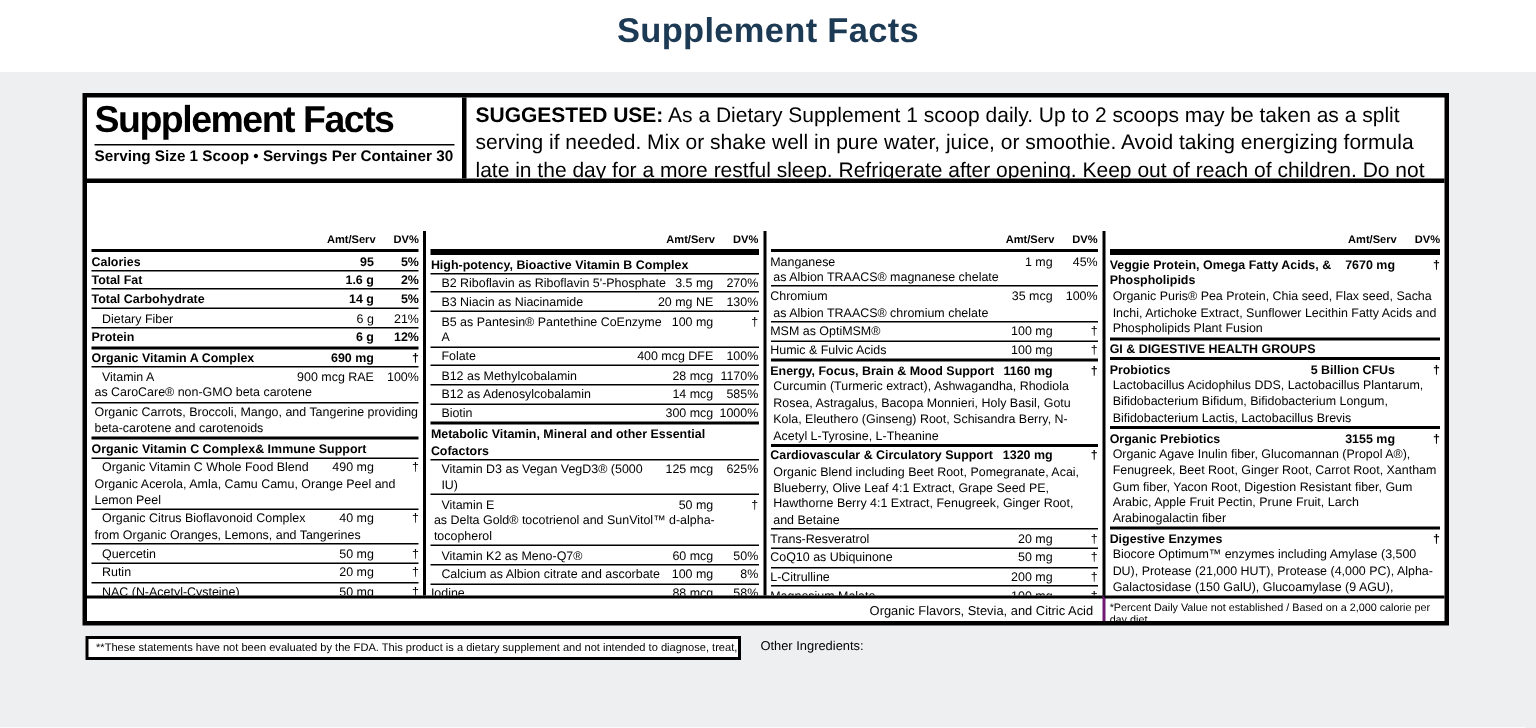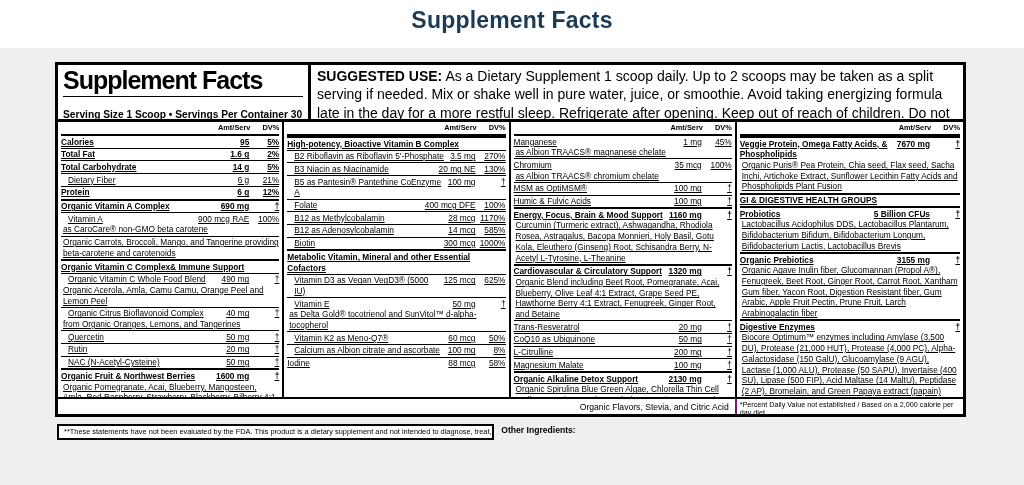--- a/index.html
+++ b/index.html
@@ -12,48 +12,48 @@
     position: absolute; top: 7px; left: 0; width: 100%; text-align: center;
     font-size: 23px; font-weight: bold; color: #1d3a55; letter-spacing: 0.2px;
   }
   .panel {
     position: absolute; left: 55px; top: 62px; width: 911px; height: 355px;
     background: #fff; border: 3px solid #000; display: flex; flex-direction: column;
   }
   .panel-top { display: flex; border-bottom: 3px solid #000; flex: 0 0 57px; min-height: 0; }
   .brand { flex: 0 0 253px; border-right: 3px solid #000; padding: 1px 5px; overflow: hidden; }
   .brand-title { font-size: 25px; font-weight: 800; letter-spacing: -1px; line-height: 1.15; white-space: nowrap; }
-  .serving-line { font-size: 10.2px; font-weight: 600; border-top: 1px solid #000; margin-top: 1px; padding-top: 12px; white-space: nowrap; }
+  .serving-line { font-size: 10.2px; font-weight: 600; border-top: 1px solid #000; margin-top: 1px; padding-top: 2px; white-space: nowrap; }
   .suggested-use { flex: 1; padding: 2px 6px 2px 6px; font-size: 14px; line-height: 1.31; overflow: hidden; }
   .suggested-use b { font-weight: bold; }
   .panel-body {
     flex: 1; display: grid; min-height: 0;
     grid-template-columns: 1fr 1fr 1fr 1fr; grid-template-rows: 1fr 17px;
   }
-  .col { border-right: 2px solid #000; padding: 0 3px; overflow: hidden; font-size: 8.3px; line-height: 10.7px; }
+  .col { border-right: 2px solid #000; padding: 0 3px; overflow: hidden; font-size: 8.3px; line-height: 10.7px; margin-top: 32px; }
   .col.last { border-right: none; }
   .col-hdr { text-align: right; font-weight: bold; font-size: 7.4px; border-bottom: 2px solid #000; padding: 1px 0; line-height: 10px; }
   .col-hdr .h-amt { margin-right: 12px; }
-  .row { border-top: 1px solid #000; padding: 0.5px 0; text-decoration: underline; }
+  .row { border-top: 1px solid #000; padding: 0.5px 0; }
   .col-hdr + .row { border-top: none; }
   .row.section { border-top: 2px solid #000; }
   .row.section .row-line { font-weight: bold; }
   .row.bold .row-line { font-weight: bold; }
   .row-line { display: flex; align-items: baseline; }
   .nm { flex: 1; }
   .nm.indent { padding-left: 7px; }
   .amt { text-align: right; white-space: nowrap; padding-left: 4px; }
   .dv { flex: 0 0 30px; text-align: right; white-space: nowrap; }
   .sub { font-weight: normal; padding-left: 2px; }
   .footer-left {
     grid-column: 1 / span 3; grid-row: 2; border-top: 2px solid #000;
     display: flex; align-items: center; justify-content: flex-end;
     font-size: 8.6px; padding-right: 8px; gap: 4px;
   }
-  .footer-left b { font-weight: bold; margin-top: 47px; }
+  .footer-left b { font-weight: normal; margin-top: 47px; }
   .footer-right {
     grid-column: 4; grid-row: 2; border-top: 2px solid #000; border-left: 2px solid #701a75;
     margin-left: -2px; font-size: 7.2px; line-height: 1.1; padding: 2px 2px 0 3px; overflow: hidden;
   }
   .fda-box {
     position: absolute; left: 57px; top: 424px; width: 437px; height: 16px;
     background: #fff; border: 2px solid #000; font-size: 7.4px; line-height: 11px;
     padding: 0 5px; white-space: nowrap; overflow: hidden;
   }
 </style>

